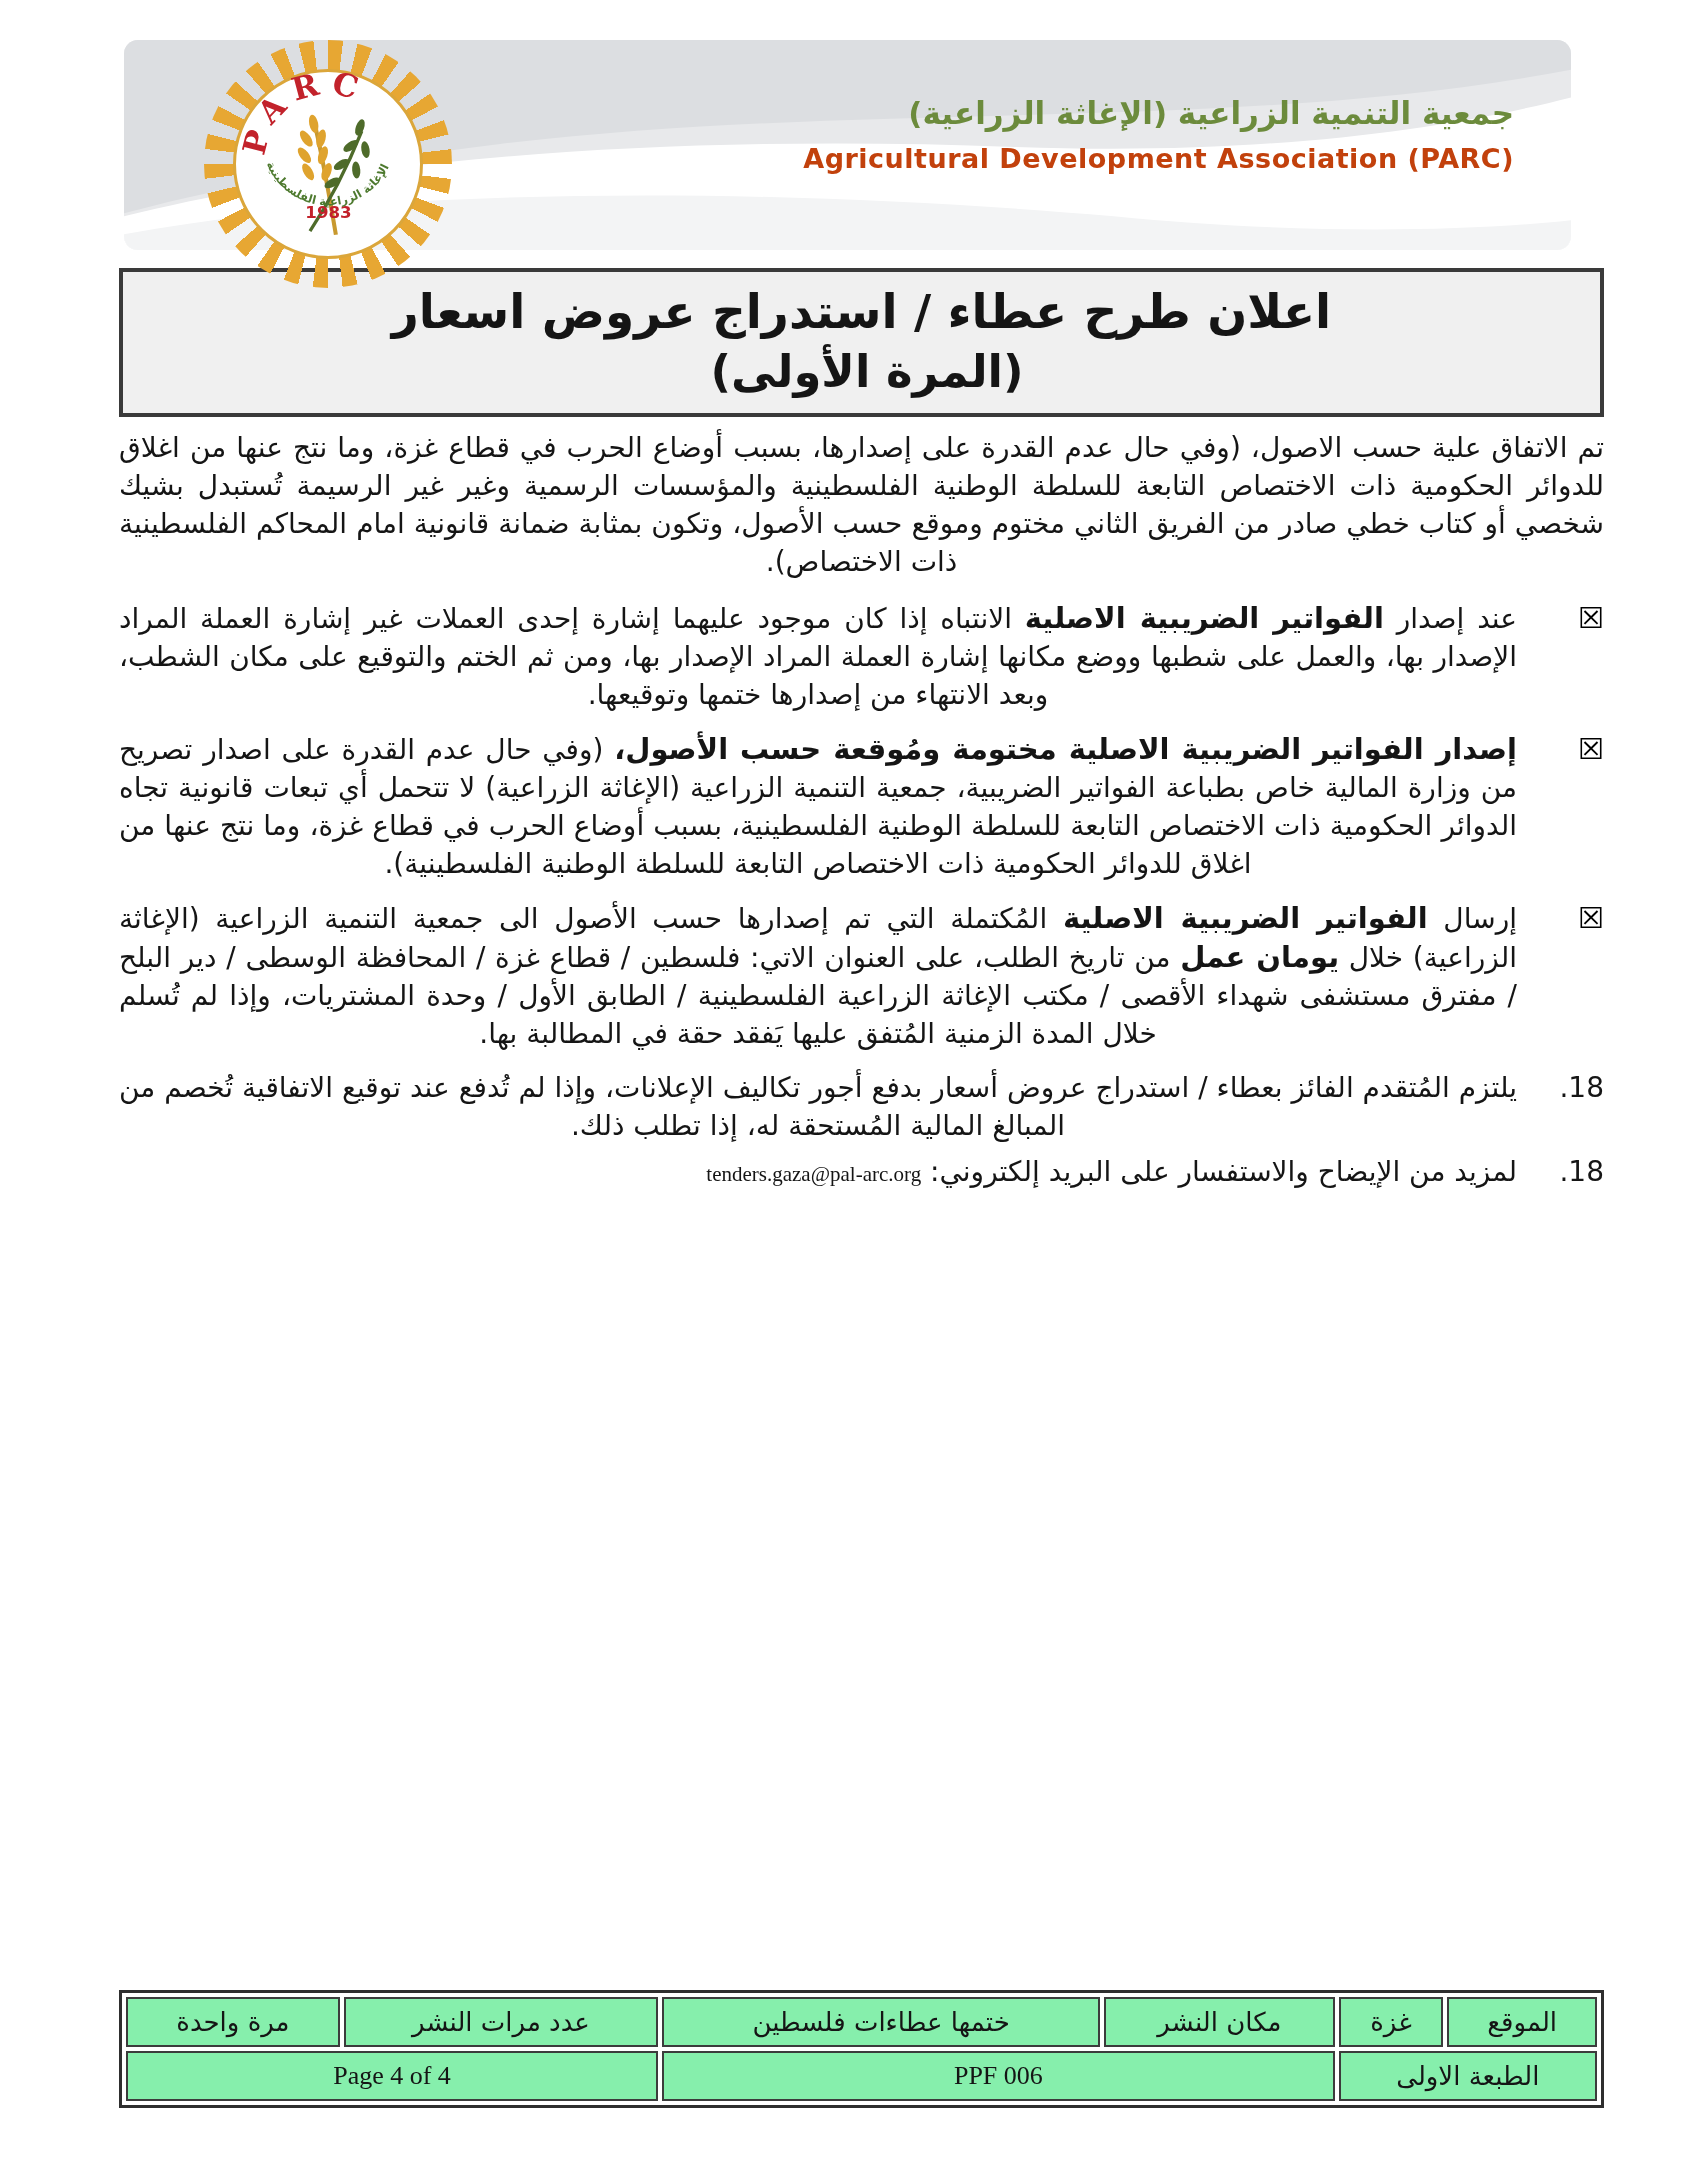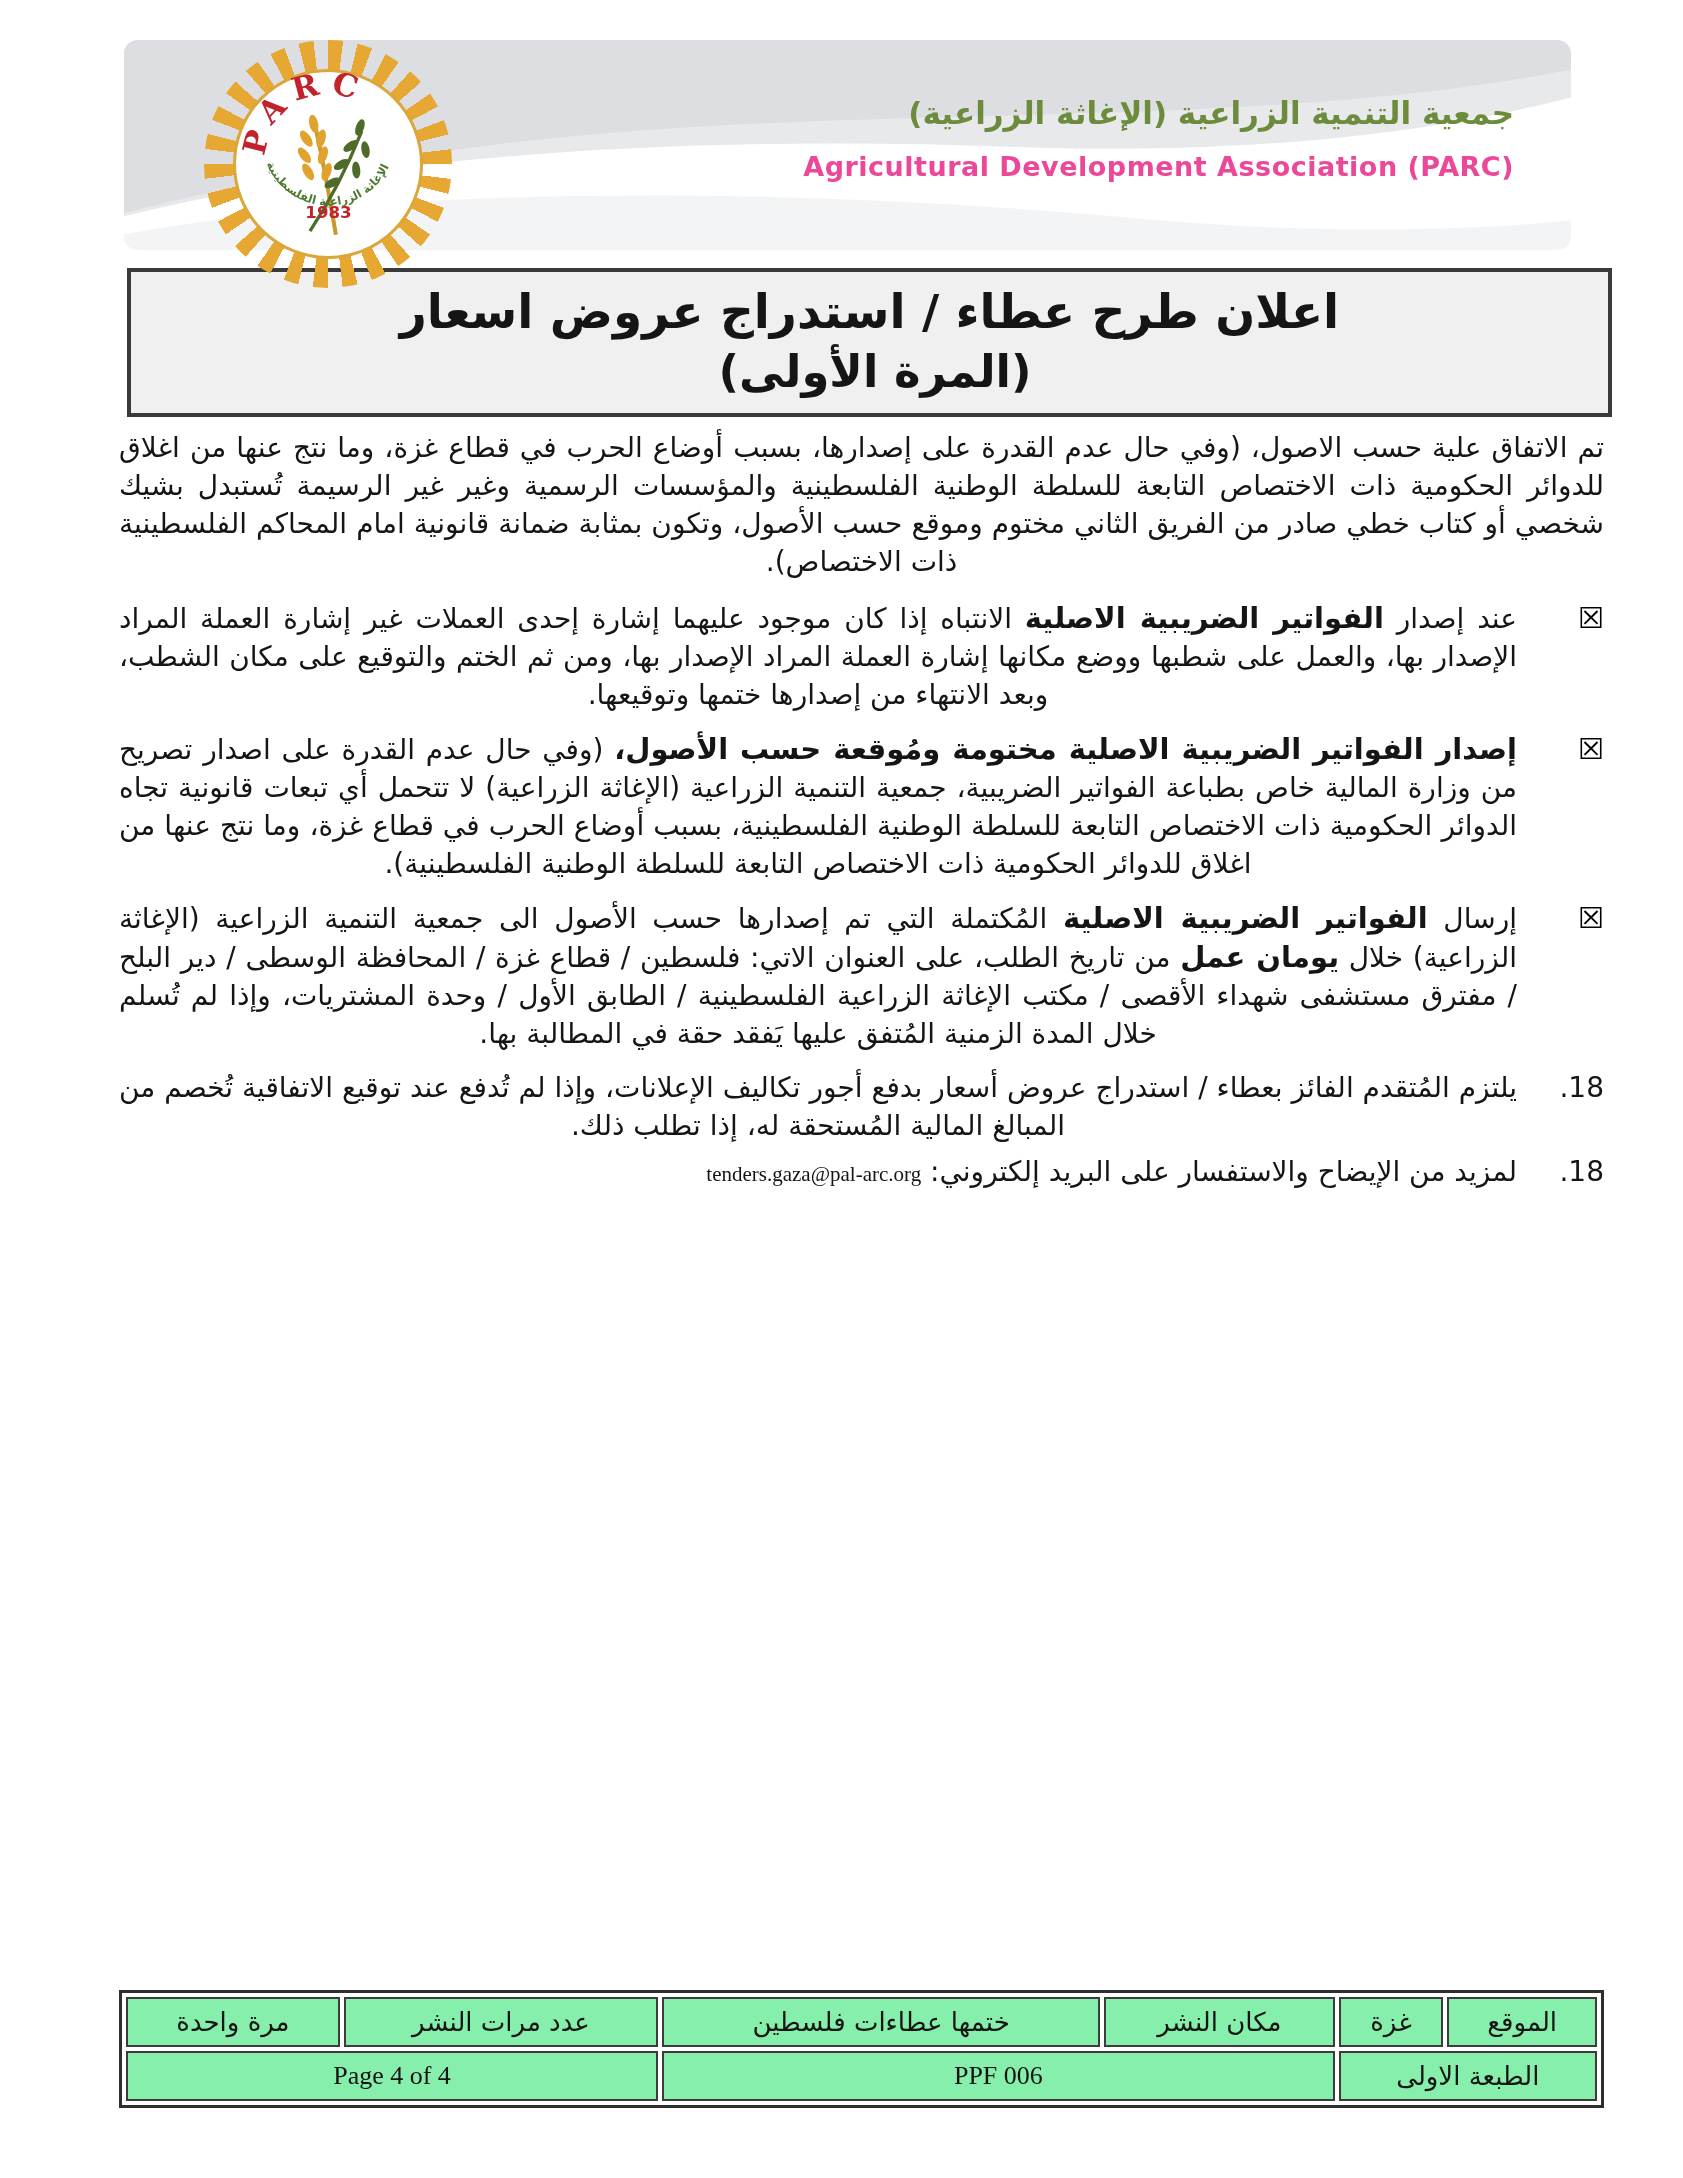--- a/index.html
+++ b/index.html
@@ -9,31 +9,31 @@
     overflow:hidden;
   }
   .content{position:absolute;left:119px;top:0;width:1485px;height:2178px;}
 
   
   .band{position:absolute;left:5px;top:40px;width:1447px;height:210px;
         border-radius:14px;overflow:hidden;}
   .bandsvg{display:block;width:100%;height:100%;}
   .orgnames{position:absolute;top:95px;right:90px;text-align:right;z-index:3;}
   .org-ar{font-size:31px;font-weight:bold;color:#6c8b3c;direction:rtl;}
-  .org-en{font-size:27px;font-weight:bold;color:#ec4899;letter-spacing:0.5px;margin-top:20px;}
+  .org-en{font-size:27px;font-weight:bold;color:#c2410c;letter-spacing:0.5px;margin-top:12px;}
 
   .logo{position:absolute;left:85px;top:40px;width:248px;height:248px;z-index:4;}
   .sun{position:absolute;inset:0;border-radius:50%;
        background:repeating-conic-gradient(#e7a733 0deg 7deg, rgba(255,255,255,0) 7deg 13.85deg);}
   .inner{position:absolute;inset:11.5%;border-radius:50%;background:#ffffff;
          border:3px solid #dba63a;}
   .inner svg{display:block;width:100%;height:100%;}
 
   
-  .title-box{position:absolute;top:268px;left:8px;width:1485px;height:149px;
+  .title-box{position:absolute;top:268px;left:0;width:1485px;height:149px;
              box-sizing:border-box;background:#f0f0f0;border:4px solid #3a3a3a;
              text-align:center;direction:rtl;}
   .title-l1{font-size:47px;font-weight:bold;margin-top:10px;line-height:59px;}
   .title-l2{font-size:45px;font-weight:bold;line-height:61px;margin-left:11px;}
 
   
   .bodytext{position:absolute;top:429px;left:0;width:1485px;direction:rtl;}
   .intro{font-size:28px;line-height:38px;margin:0 0 18px 0;
          text-align:justify;text-align-last:center;}
   .bullet{display:flex;margin-bottom:16px;}

